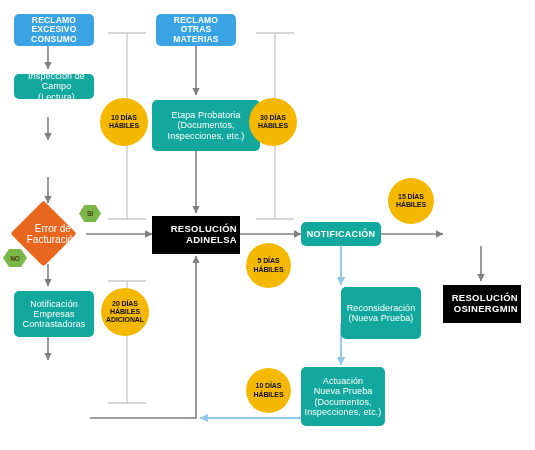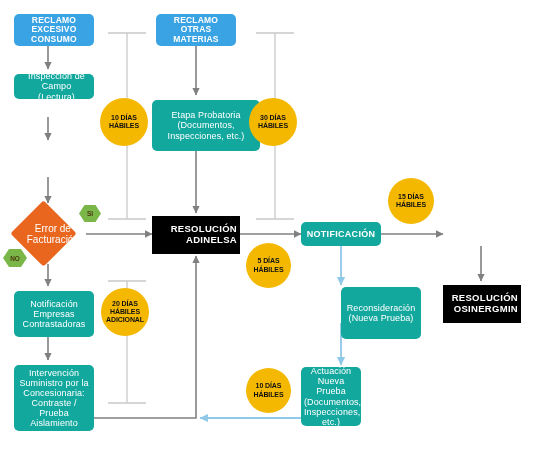--- a/index.html
+++ b/index.html
@@ -161,23 +161,20 @@
     <span>SI</span>
   </div>
   <div class="hexa" style="left:3px;top:249px;width:24px;height:18px;">
     <span>NO</span>
   </div>
 
   <div class="node n-teal" style="left:14px;top:291px;width:80px;height:46px;">
     <span>Notificación<br>Empresas<br>Contrastadoras</span>
   </div>
 
-  <div class="node n-teal" style="left:14px;top:365px;width:80px;height:66px;">
-    <span>Intervención<br>Suministro por la<br>Concesionaria:<br>Contraste / Prueba<br>Aislamiento</span>
-  </div>
 
   <div class="node n-blue" style="left:156px;top:14px;width:80px;height:32px;">
     <span>RECLAMO<br>OTRAS MATERIAS</span>
   </div>
 
   <div class="node n-teal" style="left:152px;top:100px;width:108px;height:51px;">
     <span>Etapa Probatoria<br>(Documentos,<br>Inspecciones, etc.)</span>
   </div>
 
   <div class="node n-black torn" style="left:152px;top:216px;width:88px;height:38px;">
@@ -185,21 +182,21 @@
   </div>
 
   <div class="node n-teal caps" style="left:301px;top:222px;width:80px;height:24px;">
     <span>NOTIFICACIÓN</span>
   </div>
 
   <div class="node n-teal" style="left:301px;top:287px;width:80px;height:52px;margin-left:40px;">
     <span>Reconsideración<br>(Nueva Prueba)</span>
   </div>
 
-  <div class="node n-teal" style="left:301px;top:367px;width:60px;height:59px;">
+  <div class="node n-teal" style="left:301px;top:367px;width:84px;height:59px;">
     <span>Actuación<br>Nueva Prueba<br>(Documentos,<br>Inspecciones, etc.)</span>
   </div>
 
 
   <div class="node n-black torn" style="left:443px;top:285px;width:78px;height:38px;">
     <span>RESOLUCIÓN<br>OSINERGMIN</span>
   </div>
 
   <div class="circle" style="left:100px;top:98px;width:48px;height:48px;">
     <span>10 DÍAS<br>HÁBILES</span>

